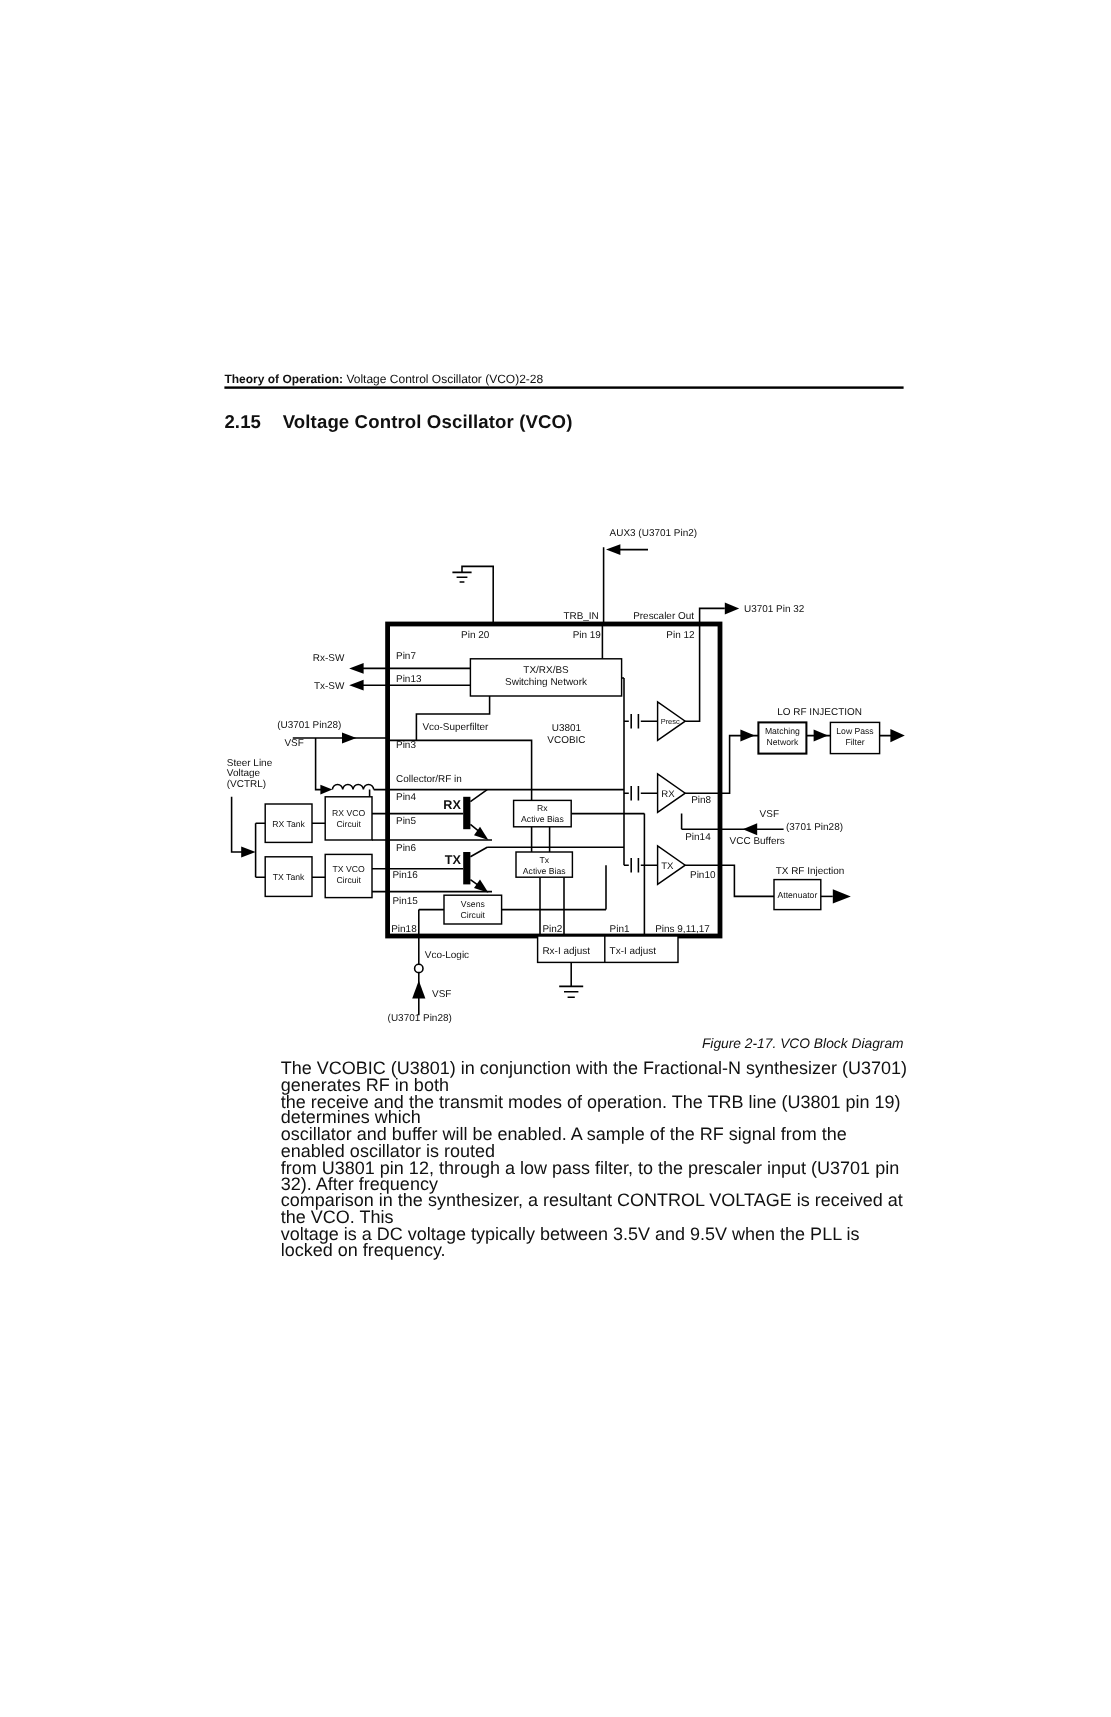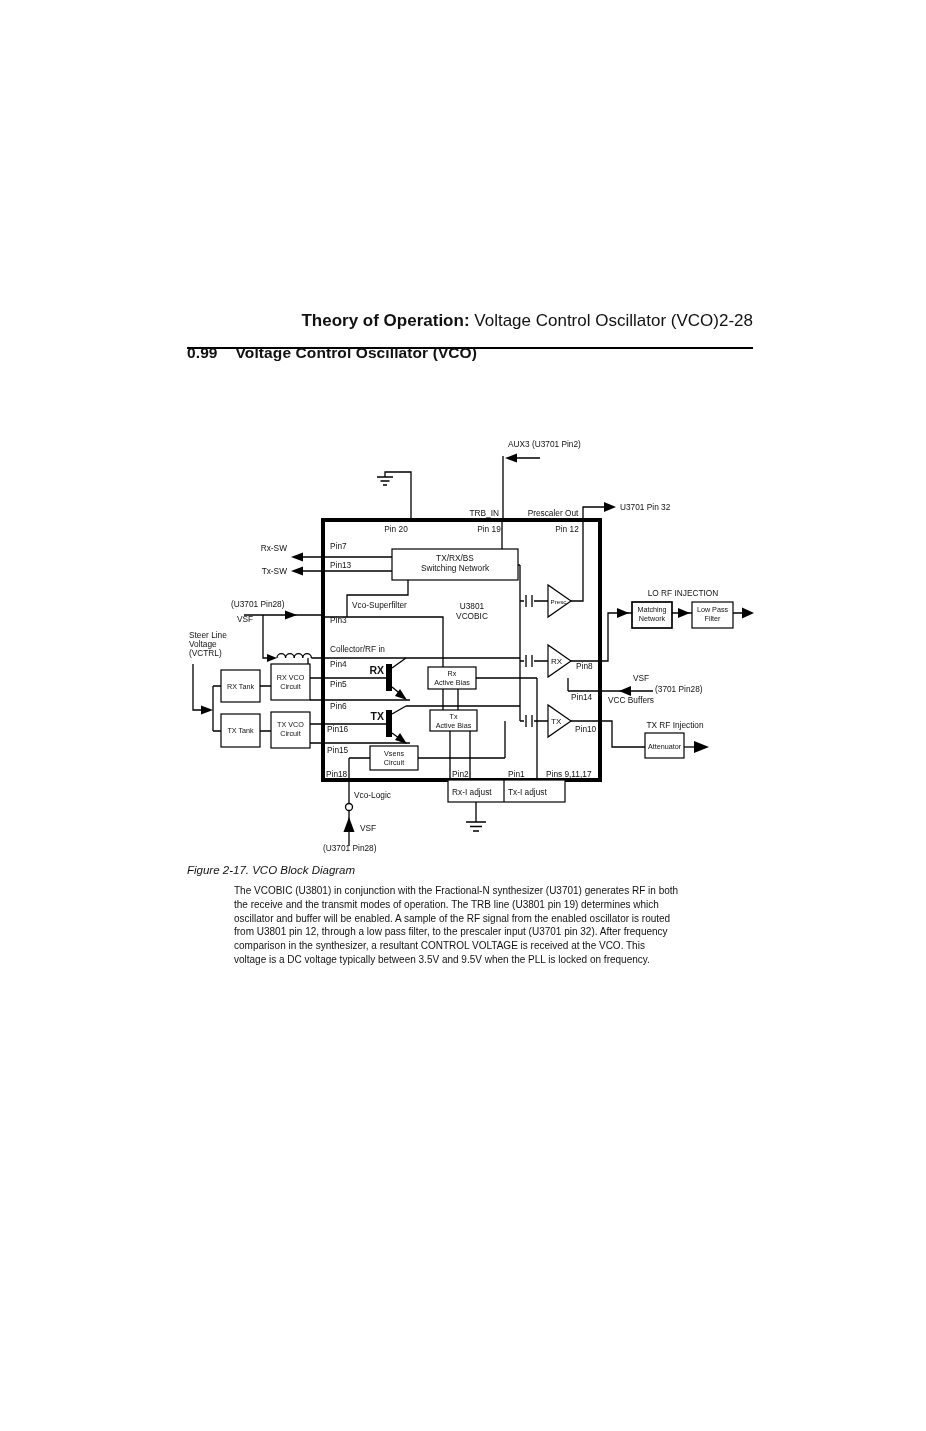--- a/index.html
+++ b/index.html
@@ -7,38 +7,38 @@
     position:relative;
     width:926px;height:1431px;
     background:#ffffff;
     font-family:"Liberation Sans", sans-serif;
     color:#111;
     overflow:hidden;
     margin:0 auto;
   }
   .runhead{
     position:absolute;left:187px;top:311px;width:566px;
-    font-size:17px;
+    font-size:10px;
     border-bottom:2.5px solid #000;
-    padding-bottom:16px;
-    display:flex;justify-content:flex-end;
+    padding-bottom:0;
+    display:flex;justify-content:flex-start;
   }
   .runhead .bold{font-weight:bold;}
   .sectitle{
     position:absolute;left:187px;top:344px;width:566px;
     font-size:15.5px;font-weight:bold;letter-spacing:0.1px;
   }
   .sectitle .num{display:inline-block;margin-right:18px;}
   .figcap{
     position:absolute;left:187px;top:864px;width:566px;
-    text-align:left;font-style:italic;font-size:11.5px;
+    text-align:right;font-style:italic;font-size:11.5px;
   }
   .bodytext{
     position:absolute;left:234px;top:884px;width:524px;
-    font-size:10px;line-height:13.8px;
+    font-size:15px;line-height:13.8px;
     white-space:pre-line;
   }
   svg text{font-family:"Liberation Sans", sans-serif;fill:#111;}
   .w{stroke:#000;stroke-width:1.3;fill:none;}
   .bx{stroke:#000;stroke-width:1.2;fill:#fff;}
   .bxh{stroke:#000;stroke-width:1.7;fill:#fff;}
   .ah{fill:#000;stroke:none;}
   .t{font-size:8.3px;}
   .ts{font-size:7.2px;}
   .tb{font-size:10.5px;font-weight:bold;}
@@ -47,21 +47,21 @@
 <body>
 
 <div class="page">
 
   <div class="runhead">
     <div><span class="bold">Theory of Operation:</span><span> Voltage Control Oscillator (VCO)</span></div>
     <div>2-28</div>
   </div>
 
   <div class="sectitle">
-    <span class="num">0.99</span><span>Voltage Control Oscillator (VCO)</span>
+    <span class="num">2.15</span><span>Voltage Control Oscillator (VCO)</span>
   </div>
 
   <svg style="position:absolute;left:180px;top:425px;" width="580" height="440" viewBox="180 425 580 440" xmlns="http://www.w3.org/2000/svg">
 
     <rect x="323" y="520" width="277" height="260" fill="none" stroke="#000" stroke-width="4"></rect>
 
     <g class="w">
 
       <path d="M411,520 V472 H385 V477"></path>
       <path d="M377,477 H393 M380.5,481 H389.5 M383,485 H387"></path>

